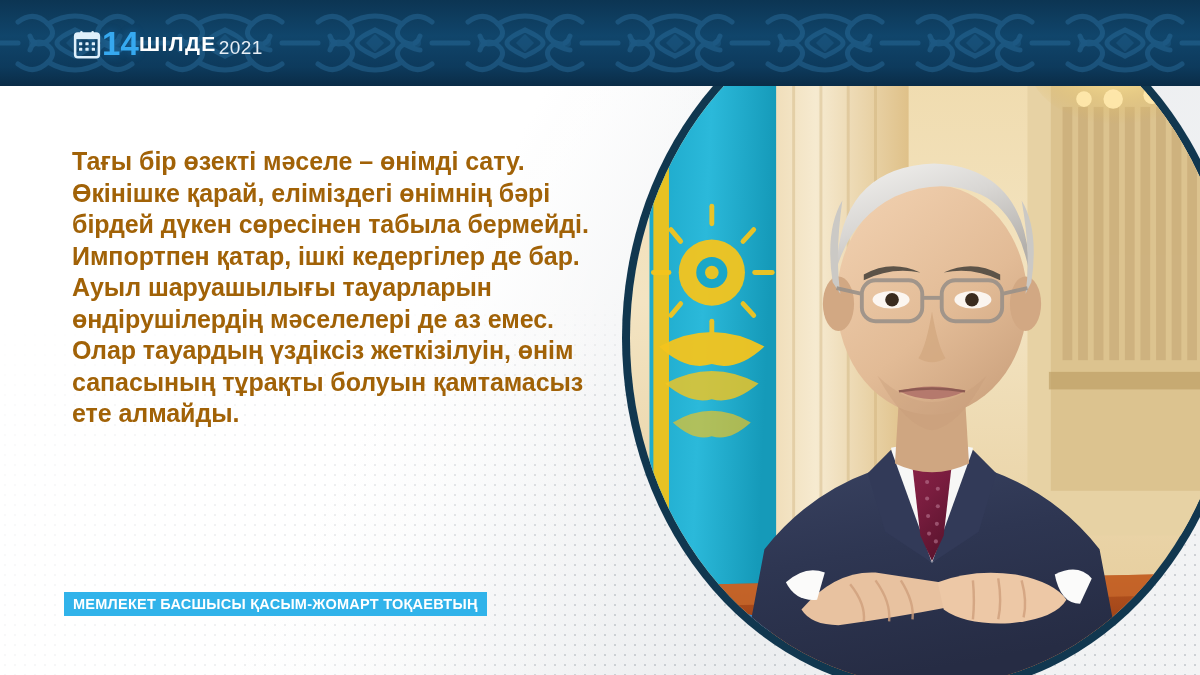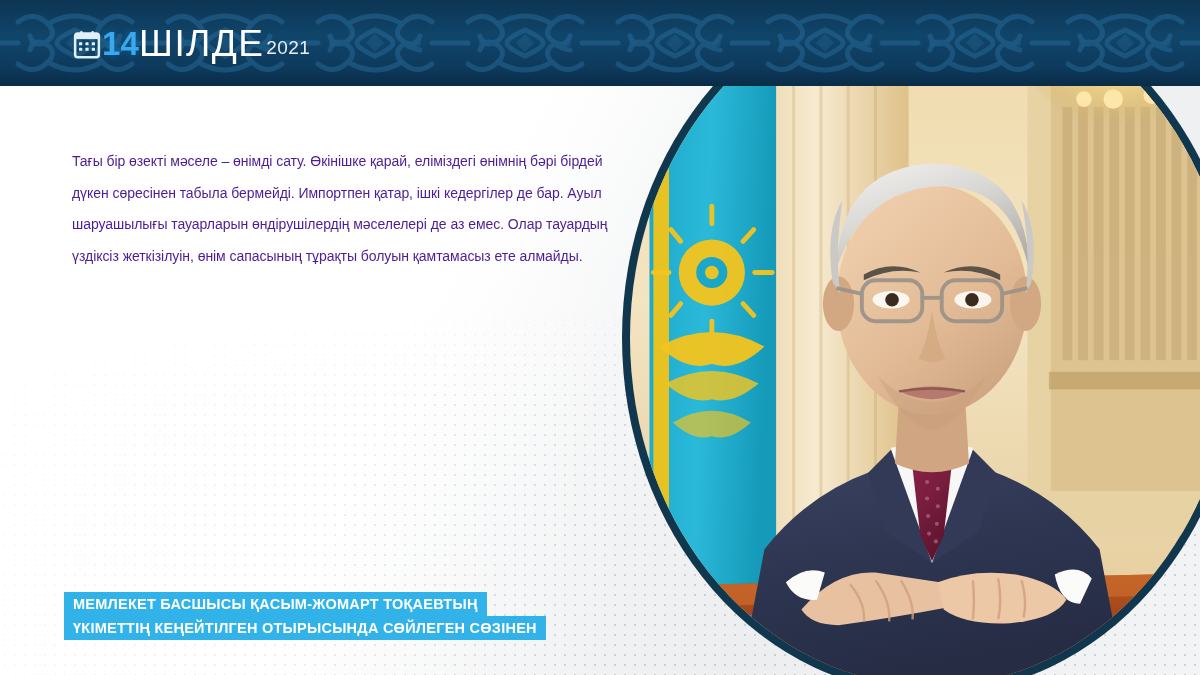--- a/index.html
+++ b/index.html
@@ -49,35 +49,35 @@
     position:absolute; left:72px; top:0; height:86px;
     display:flex; align-items:center; 
     z-index:3;
   }
   .cal-icon { width:30px; height:30px; display:block; margin-top:2px; }
   .date-day {
     color:#36a9f0; font-size:33px; font-weight:bold; letter-spacing:.2px;
     line-height:1; text-shadow:0 0 8px rgba(30,140,220,.35);
   }
   .date-month {
-    color:#ffffff; font-size:37px; font-weight:normal; letter-spacing:1.4px;
+    color:#ffffff; font-size:21px; font-weight:bold; letter-spacing:1.4px;
     line-height:1;
   }
   .date-year {
     color:#e7eef5; font-size:19px; font-weight:normal; letter-spacing:.4px;
     line-height:1; margin-top:9px; margin-left:2px;
   }
 
   
   .quote {
     position:absolute; left:72px; top:146px; width:545px;
     z-index:4;
   }
   .quote p {
-    color:#4c1d95; font-size:14px; font-weight:normal;
+    color:#a16207; font-size:25px; font-weight:bold;
     line-height:31.5px; letter-spacing:-.05px;
     margin:0 0 29px 0;
   }
   .quote p:last-child { margin-bottom:0; }
 
   
   .caption {
     position:absolute; left:64px; top:592px; z-index:5;
     display:flex; flex-direction:column; align-items:flex-start;
   }
@@ -367,16 +367,15 @@
       <span class="date-year">2021</span>
     </div>
   </div>
 
   <div class="quote">
     <p>Тағы бір өзекті мәселе – өнімді сату. Өкінішке қарай, еліміздегі өнімнің бәрі бірдей дүкен сөресінен табыла бермейді. Импортпен қатар, ішкі кедергілер де бар. Ауыл шаруашылығы тауарларын өндірушілердің мәселелері де аз емес. Олар тауардың үздіксіз жеткізілуін, өнім сапасының тұрақты болуын қамтамасыз ете алмайды.</p>
   </div>
 
   <div class="caption">
     <span class="caption-line">МЕМЛЕКЕТ БАСШЫСЫ ҚАСЫМ-ЖОМАРТ ТОҚАЕВТЫҢ</span>
-    <span class="caption-line">ҮКІМЕТТІҢ КЕҢЕЙТІЛГЕН ОТЫРЫСЫНДА СӨЙЛЕГЕН СӨЗІНЕН</span>
   </div>
 
 </div>
 
 </body></html>

